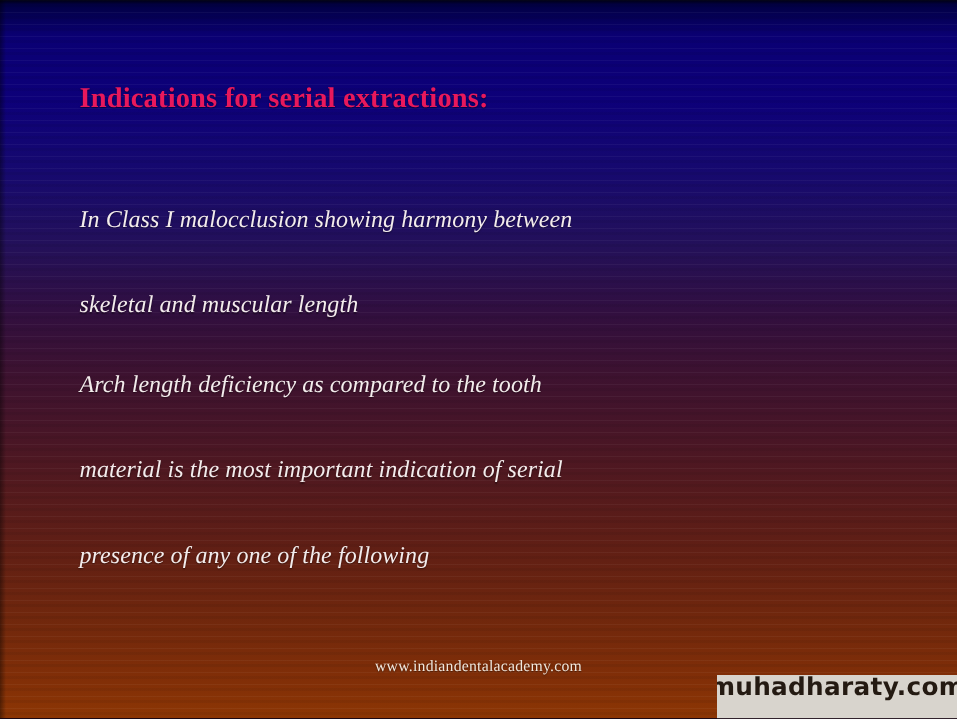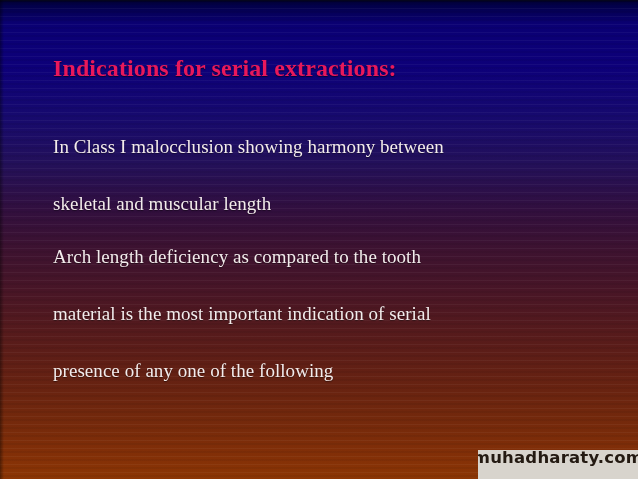--- a/index.html
+++ b/index.html
@@ -84,38 +84,39 @@
   .content {
     position:absolute;
     inset:0;
     z-index:3;
   }
 
   .slide-title {
     position:absolute;
     left:53px;
     top:55px;
-    font-size:24px;
+    font-size:19px;
     font-weight:bold;
     color:#e8185c;
     letter-spacing:0.1px;
     white-space:nowrap;
     text-shadow:0 1px 1px rgba(0,0,0,0.55);
   }
 
   .body-block {
     position:absolute;
     left:53px;
     width:565px;
     color:#f3ecec;
-    font-size:19px;
+    font-size:16px;
     font-weight:normal;
     line-height:57px;
     letter-spacing:0.05px;
     text-shadow:0 1px 1px rgba(0,0,0,0.45);
+    font-style:italic;
   }
 
   .body-block .line { display:block; white-space:nowrap; }
 
   #para-1 { top:118px; }
   #para-2 { top:228px; }
 
   
   .footer-url {
     position:absolute;
@@ -171,19 +172,20 @@
       <span class="line">In Class I malocclusion showing harmony between</span>
       <span class="line">skeletal and muscular length</span>
     </div>
 
     <div class="body-block" id="para-2">
       <span class="line">Arch length deficiency as compared to the tooth</span>
       <span class="line">material is the most important indication of serial</span>
       <span class="line">presence of any one of the following</span>
     </div>
 
+    <div class="footer-url">www.indiandentalacademy.com</div>
 
     <div class="watermark">
       <span class="watermark-text">muhadharaty.com</span>
     </div>
 
   </div>
 </div>
 
 </body></html>

